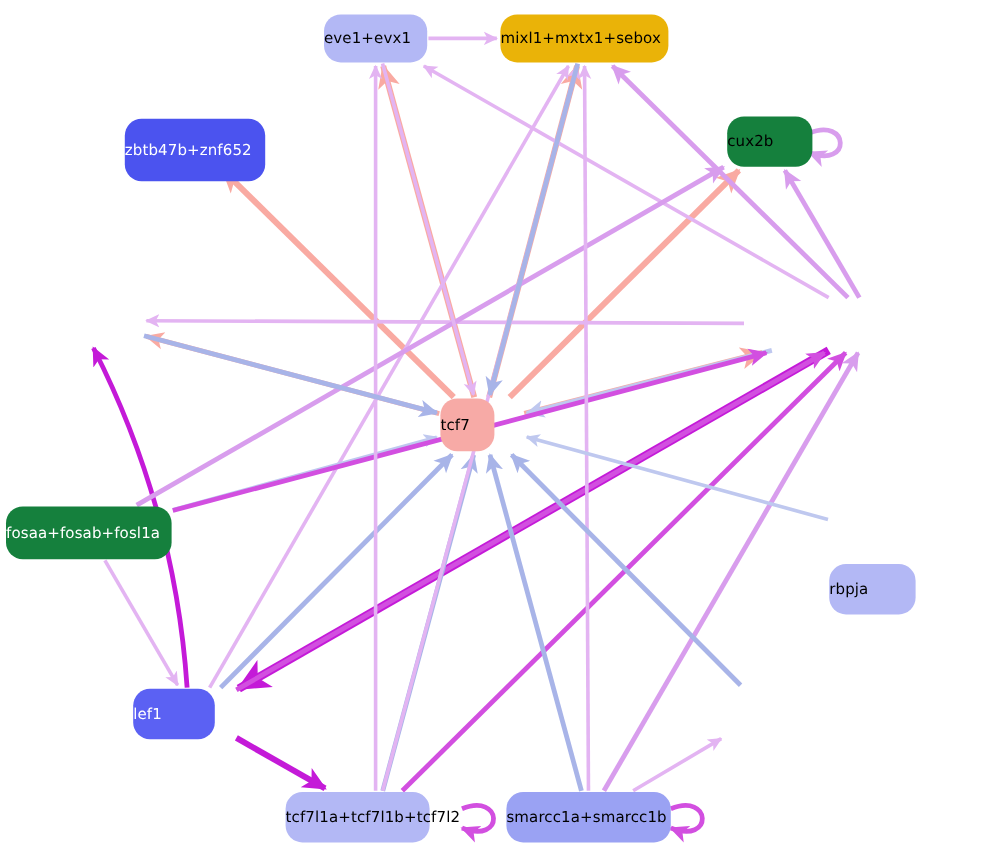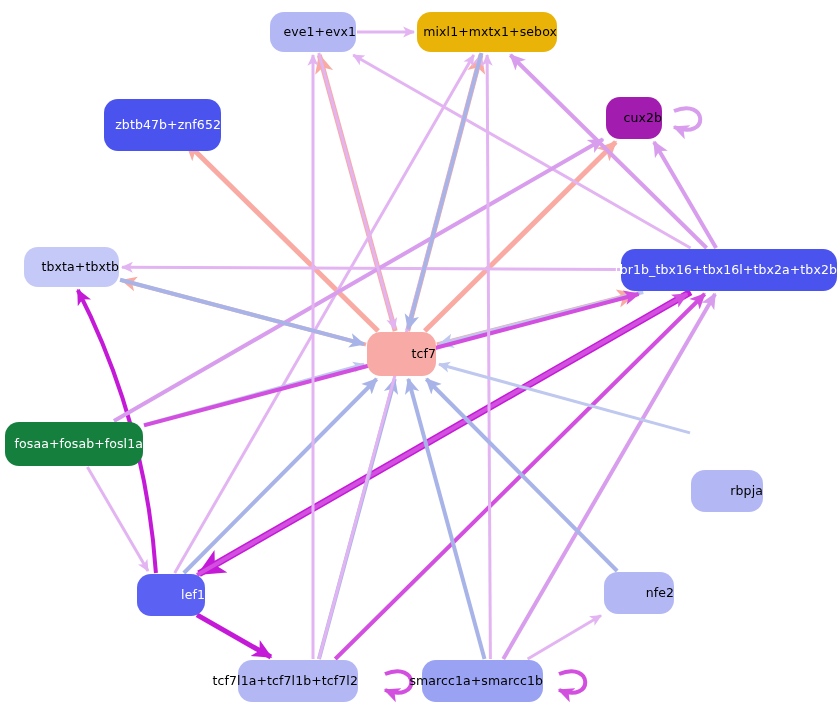--- a/index.html
+++ b/index.html
@@ -20,21 +20,21 @@
     left: 0;
     top: 0;
     width: 840px;
     height: 713px;
   }
   .node {
     position: absolute;
     box-sizing: border-box;
     display: flex;
     align-items: center;
-    justify-content: flex-end;
+    justify-content: flex-start;
     border-radius: 14px;
     font-size: 12.5px;
     line-height: 1;
     white-space: nowrap;
     letter-spacing: 0.1px;
     user-select: none;
   }
   .node-label {
     pointer-events: none;
   }
@@ -108,43 +108,34 @@
     </svg>
 <div class="node" style="left: 270px; top: 12px; width: 86px; height: 40px; background: rgb(179, 184, 245); color: rgb(0, 0, 0);">
       <span class="node-label">eve1+evx1</span>
     </div>
     <div class="node" style="left: 417px; top: 12px; width: 140px; height: 40px; background: #eab308; color: rgb(0, 0, 0);">
       <span class="node-label">mixl1+mxtx1+sebox</span>
     </div>
     <div class="node" style="left: 104px; top: 99px; width: 117px; height: 52px; background: rgb(75, 83, 239); color: rgb(255, 255, 255);">
       <span class="node-label">zbtb47b+znf652</span>
     </div>
-    <div class="node" style="left: 606px; top: 97px; width: 56px; height: 42px; background: #a21caf; color: rgb(0, 0, 0);">
+    <div class="node" style="left: 606px; top: 97px; width: 71px; height: 42px; background: #15803d; color: rgb(0, 0, 0);">
       <span class="node-label">cux2b</span>
     </div>
-    <div class="node" style="left: 24px; top: 247px; width: 95px; height: 40px; background: rgb(197, 201, 248); color: rgb(0, 0, 0);">
-      <span class="node-label">tbxta+tbxtb</span>
-    </div>
-    <div class="node" style="left: 621px; top: 249px; width: 216px; height: 42px; background: rgb(75, 83, 239); color: rgb(255, 255, 255);">
-      <span class="node-label">tbr1b_tbx16+tbx16l+tbx2a+tbx2b</span>
-    </div>
-    <div class="node" style="left: 367px; top: 332px; width: 69px; height: 44px; background: rgb(247, 170, 166); color: rgb(0, 0, 0);">
+    <div class="node" style="left: 367px; top: 332px; width: 45px; height: 44px; background: rgb(247, 170, 166); color: rgb(0, 0, 0);">
       <span class="node-label">tcf7</span>
     </div>
     <div class="node" style="left: 5px; top: 422px; width: 138px; height: 44px; background: #15803d; color: rgb(255, 255, 255);">
       <span class="node-label">fosaa+fosab+fosl1a</span>
     </div>
     <div class="node" style="left: 691px; top: 422px; width: 72px; height: 42px; background: rgb(179, 184, 245); color: rgb(0, 0, 0); margin-top: 48px;">
       <span class="node-label">rbpja</span>
     </div>
-    <div class="node" style="left: 137px; top: 574px; width: 68px; height: 42px; background: rgb(91, 97, 243); color: rgb(255, 255, 255);">
+    <div class="node" style="left: 111px; top: 574px; width: 68px; height: 42px; background: rgb(91, 97, 243); color: rgb(255, 255, 255);">
       <span class="node-label">lef1</span>
-    </div>
-    <div class="node" style="left: 604px; top: 572px; width: 70px; height: 42px; background: rgb(179, 184, 245); color: rgb(0, 0, 0);">
-      <span class="node-label">nfe2</span>
     </div>
     <div class="node" style="left: 238px; top: 660px; width: 120px; height: 42px; background: rgb(179, 184, 245); color: rgb(0, 0, 0);">
       <span class="node-label">tcf7l1a+tcf7l1b+tcf7l2</span>
     </div>
-    <div class="node" style="left: 422px; top: 660px; width: 121px; height: 42px; background: rgb(154, 162, 243); color: rgb(0, 0, 0);">
+    <div class="node" style="left: 422px; top: 660px; width: 137px; height: 42px; background: rgb(154, 162, 243); color: rgb(0, 0, 0);">
       <span class="node-label">smarcc1a+smarcc1b</span>
     </div>
   </div>
 
 </body></html>

